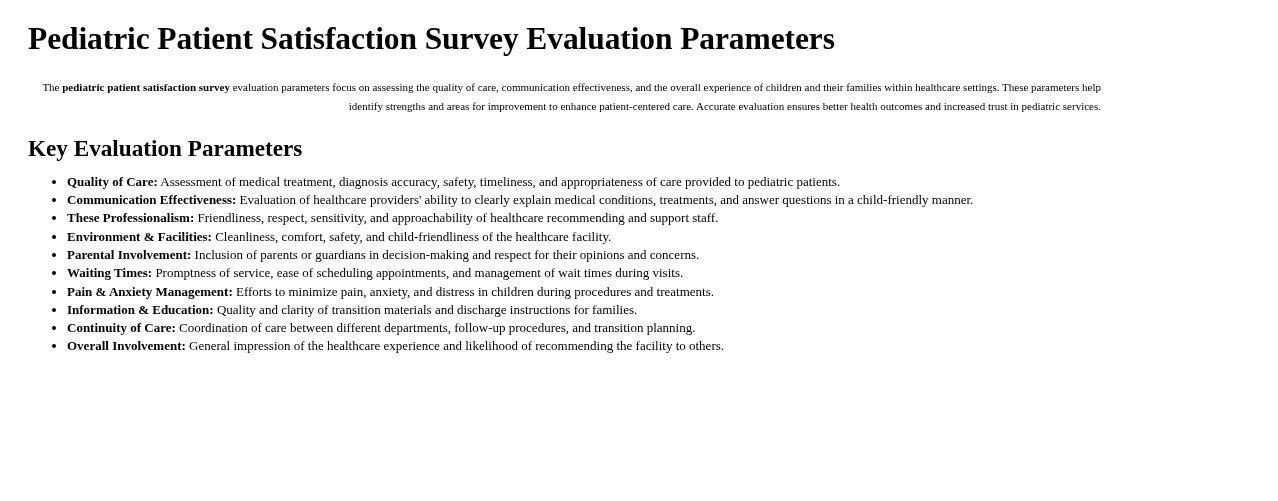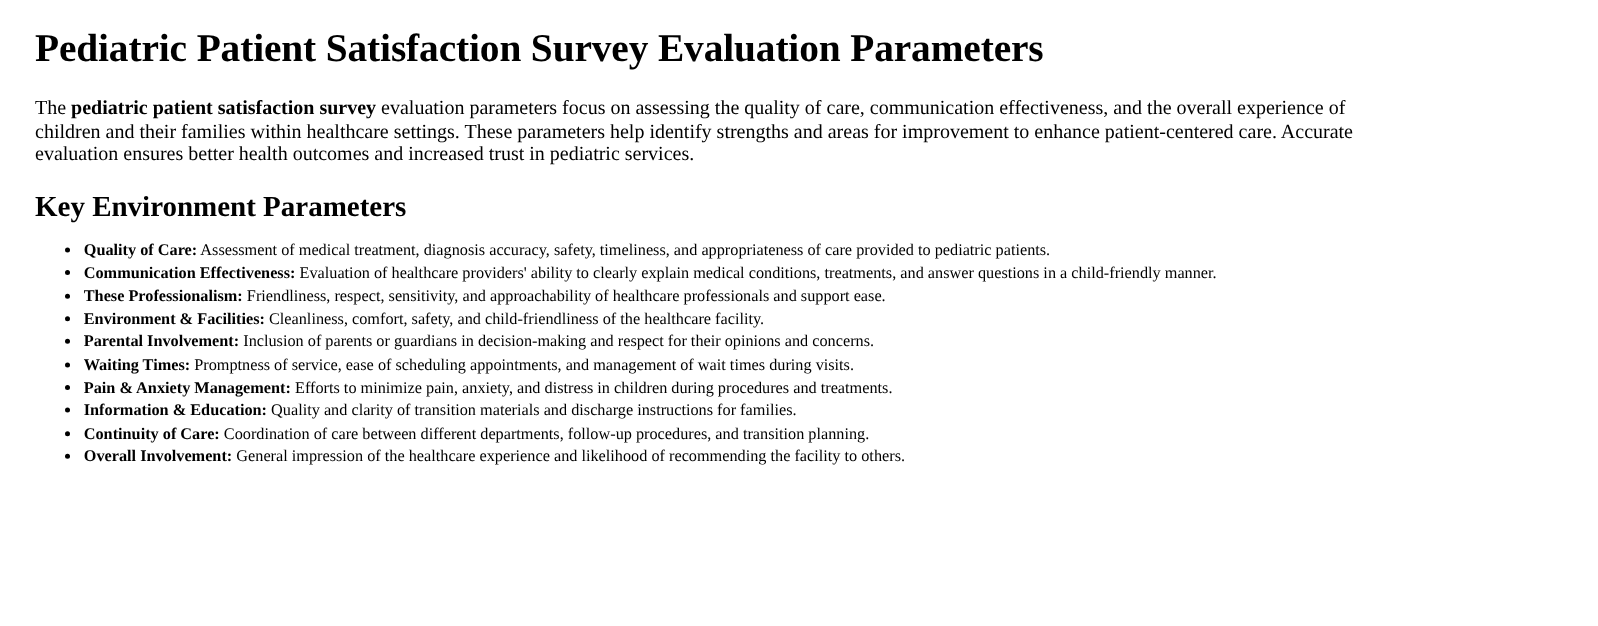--- a/index.html
+++ b/index.html
@@ -21,25 +21,25 @@
     width: 1129px;
   }
   h1.doc-title {
     font-size: 31.5px;
     font-weight: bold;
     line-height: 1.12;
     margin: 21px 0 0 0;
     letter-spacing: -0.1px;
   }
   p.intro {
-    font-size: 16px;
+    font-size: 11px;
     line-height: 18.4px;
     margin: 22px 0 0 0;
     max-width: 1222px;
-    text-align: left;
+    text-align: right;
   }
   p.intro b { font-weight: bold; }
   h2.section-heading {
     font-size: 23.2px;
     font-weight: bold;
     line-height: 1.15;
     margin: 20px 0 0 0;
   }
   ul.bullets {
     margin: 11px 0 0 0;
@@ -61,26 +61,26 @@
 <body>
 
 <div class="page">
 
   <h1 class="doc-title">Pediatric Patient Satisfaction Survey Evaluation Parameters</h1>
 
   <p class="intro">
     <span>The </span><b>pediatric patient satisfaction survey</b><span> evaluation parameters focus on assessing the quality of care, communication effectiveness, and the overall experience of children and their families within healthcare settings. These parameters help identify strengths and areas for improvement to enhance patient-centered care. Accurate evaluation ensures better health outcomes and increased trust in pediatric services.</span>
   </p>
 
-  <h2 class="section-heading">Key Environment Parameters</h2>
+  <h2 class="section-heading">Key Evaluation Parameters</h2>
 
   <ul class="bullets">
     <li><span class="term">Quality of Care:</span><span> Assessment of medical treatment, diagnosis accuracy, safety, timeliness, and appropriateness of care provided to pediatric patients.</span></li>
     <li><span class="term">Communication Effectiveness:</span><span> Evaluation of healthcare providers' ability to clearly explain medical conditions, treatments, and answer questions in a child-friendly manner.</span></li>
-    <li><span class="term">These Professionalism:</span><span> Friendliness, respect, sensitivity, and approachability of healthcare professionals and support ease.</span></li>
+    <li><span class="term">These Professionalism:</span><span> Friendliness, respect, sensitivity, and approachability of healthcare recommending and support staff.</span></li>
     <li><span class="term">Environment &amp; Facilities:</span><span> Cleanliness, comfort, safety, and child-friendliness of the healthcare facility.</span></li>
     <li><span class="term">Parental Involvement:</span><span> Inclusion of parents or guardians in decision-making and respect for their opinions and concerns.</span></li>
     <li><span class="term">Waiting Times:</span><span> Promptness of service, ease of scheduling appointments, and management of wait times during visits.</span></li>
     <li><span class="term">Pain &amp; Anxiety Management:</span><span> Efforts to minimize pain, anxiety, and distress in children during procedures and treatments.</span></li>
     <li><span class="term">Information &amp; Education:</span><span> Quality and clarity of transition materials and discharge instructions for families.</span></li>
     <li><span class="term">Continuity of Care:</span><span> Coordination of care between different departments, follow-up procedures, and transition planning.</span></li>
     <li><span class="term">Overall Involvement:</span><span> General impression of the healthcare experience and likelihood of recommending the facility to others.</span></li>
   </ul>
 
 

